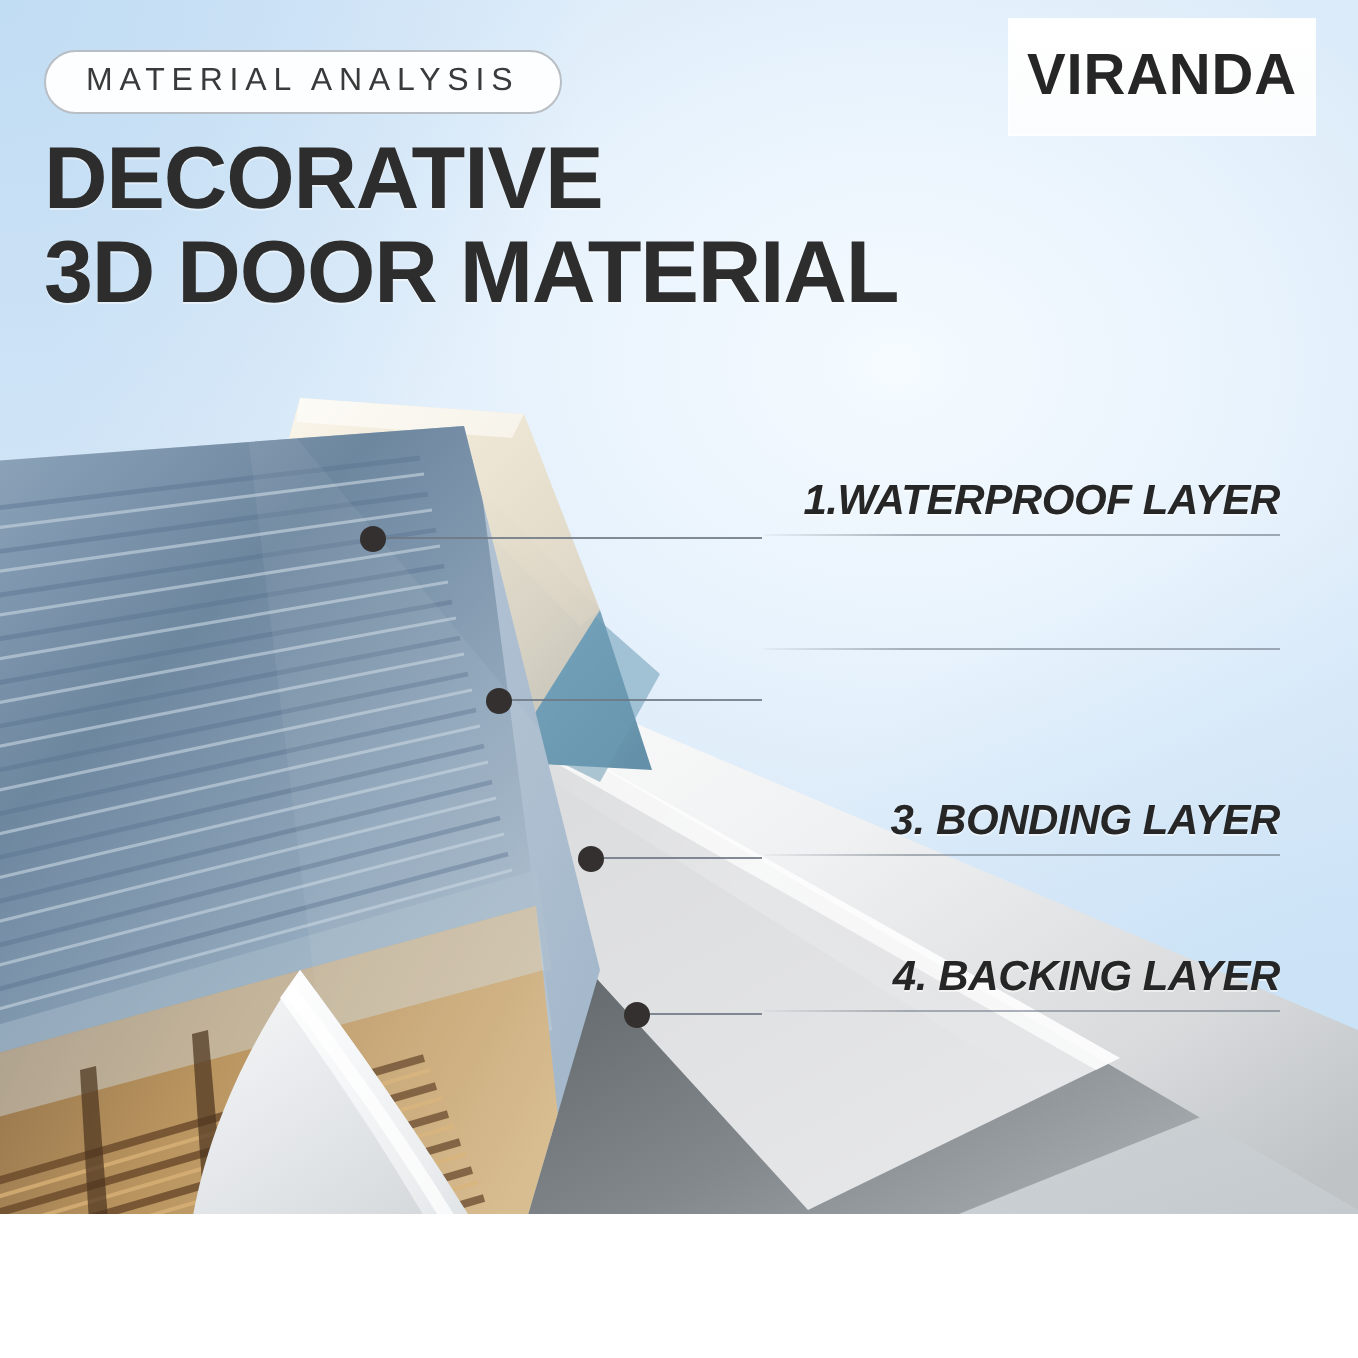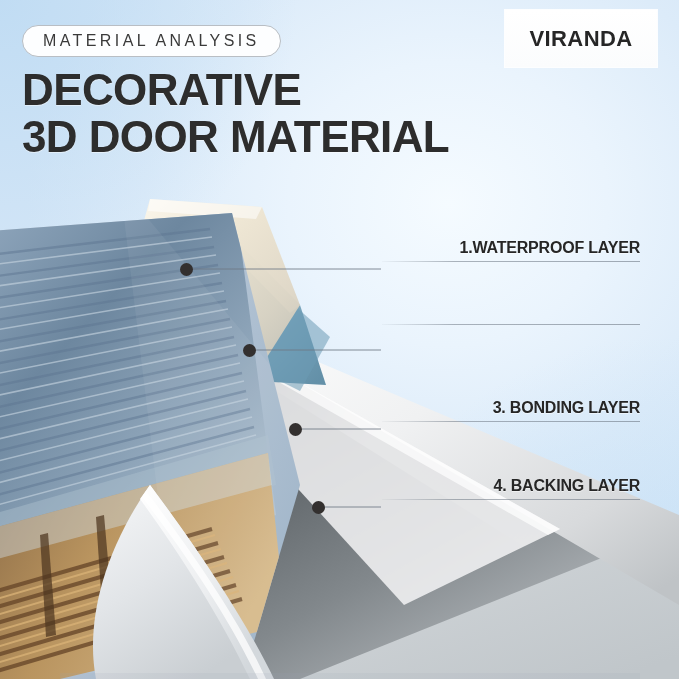--- a/index.html
+++ b/index.html
@@ -3,21 +3,21 @@
 <meta charset="utf-8">
 <style>
   html, body {
     margin: 0;
     padding: 0;
     background: #ffffff;
   }
   #stage {
     position: relative;
     width: 679px;
-    height: 679px;
+    height: 607px;
     overflow: hidden;
     font-family: "Liberation Sans", sans-serif;
     background:
       radial-gradient(ellipse 62% 55% at 66% 30%, #f5fbff 0%, #eaf4fd 38%, #dcebf9 72%, #d4e6f7 100%);
   }
 
   
   .bg-shade-tl {
     position: absolute;
     left: 0; top: 0;
@@ -83,21 +83,21 @@
     top: 10px;
     width: 152px;
     height: 57px;
     background: linear-gradient(180deg,#ffffff 0%, #fbfcfd 100%);
     display: flex;
     align-items: center;
     justify-content: center;
     box-shadow: 0 0 0 1px rgba(255,255,255,0.9);
   }
   .brand-text {
-    font-size: 22px;
+    font-size: 29px;
     font-weight: bold;
     color: #262626;
     letter-spacing: 0.4px;
   }
 
   
   .artwork {
     position: absolute;
     left: 0;
     top: 185px;
@@ -107,26 +107,27 @@
   .artwork svg { display: block; }
 
   
   .label {
     position: absolute;
     right: 39px;
     text-align: right;
     white-space: nowrap;
   }
   .label-text {
-    font-size: 16px;
+    font-size: 21px;
     font-weight: bold;
     color: #262626;
     letter-spacing: -0.2px;
     display: block;
     text-shadow: 0 1px 0 rgba(255,255,255,0.5);
+    font-style: italic;
   }
   .label-rule {
     display: block;
     height: 1px;
     margin-top: 4px;
     background: linear-gradient(90deg, rgba(120,130,140,0.05) 0%, rgba(110,120,132,0.55) 28%, rgba(110,120,132,0.6) 100%);
   }
 
   
   .dot {

